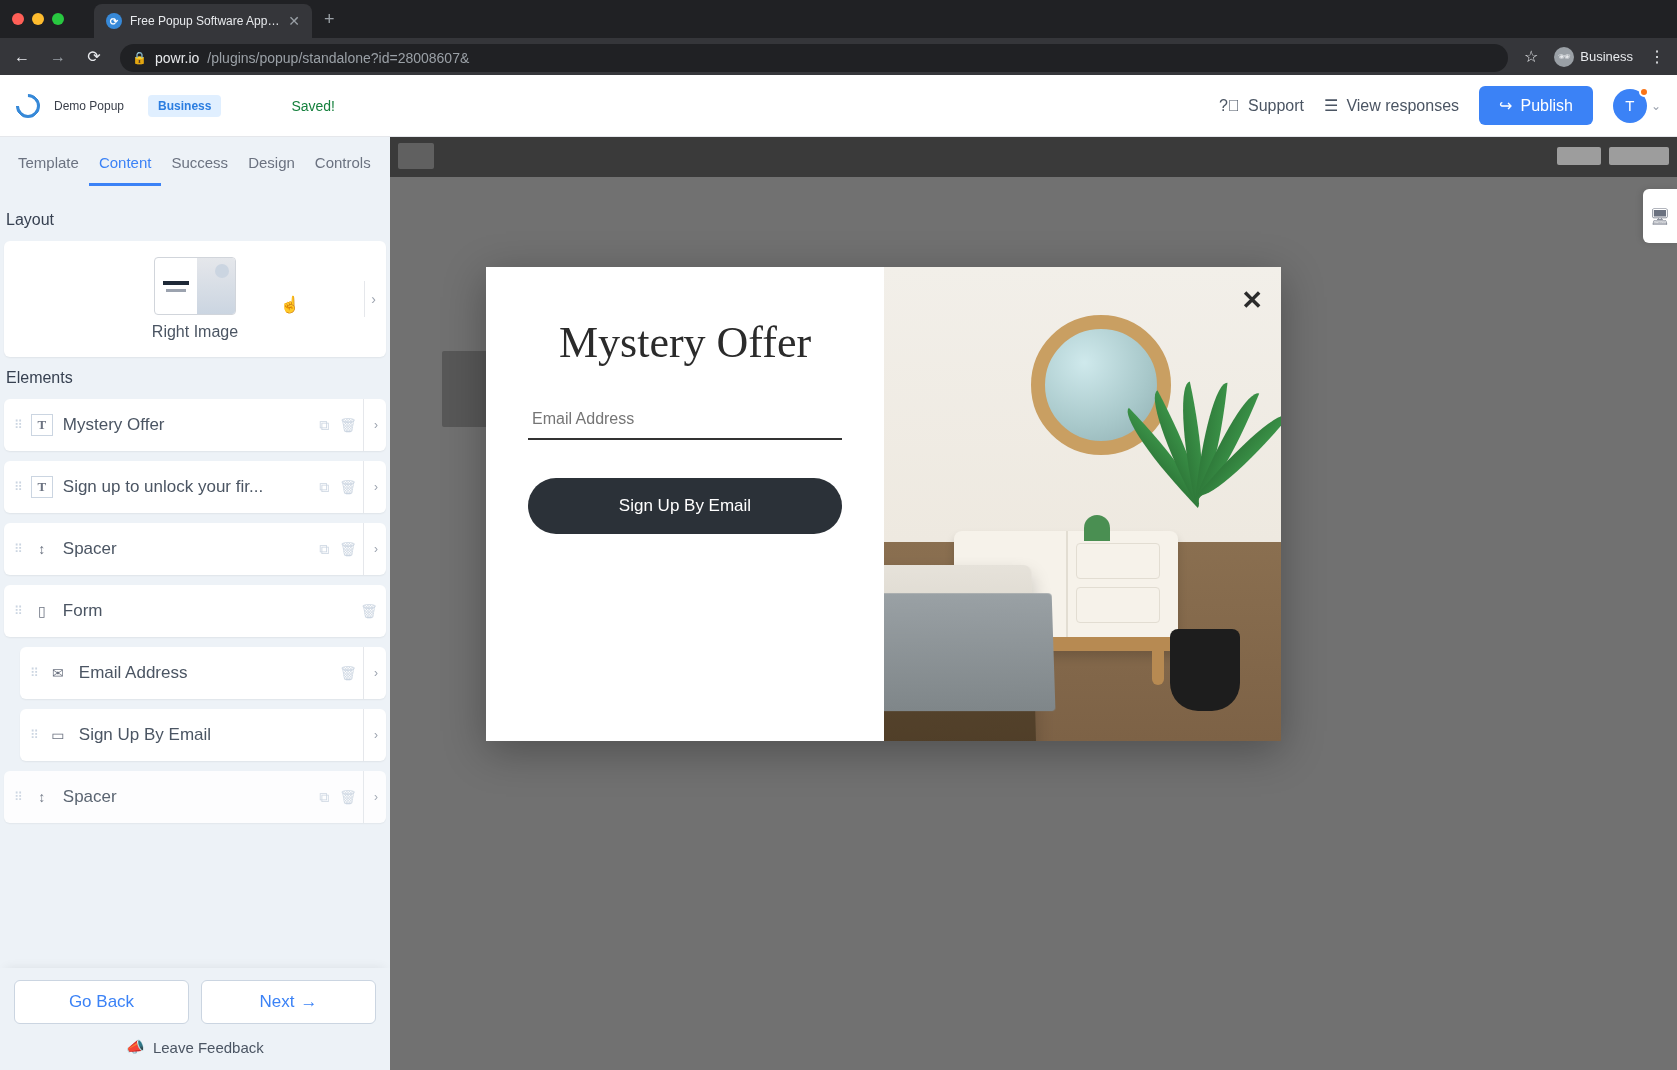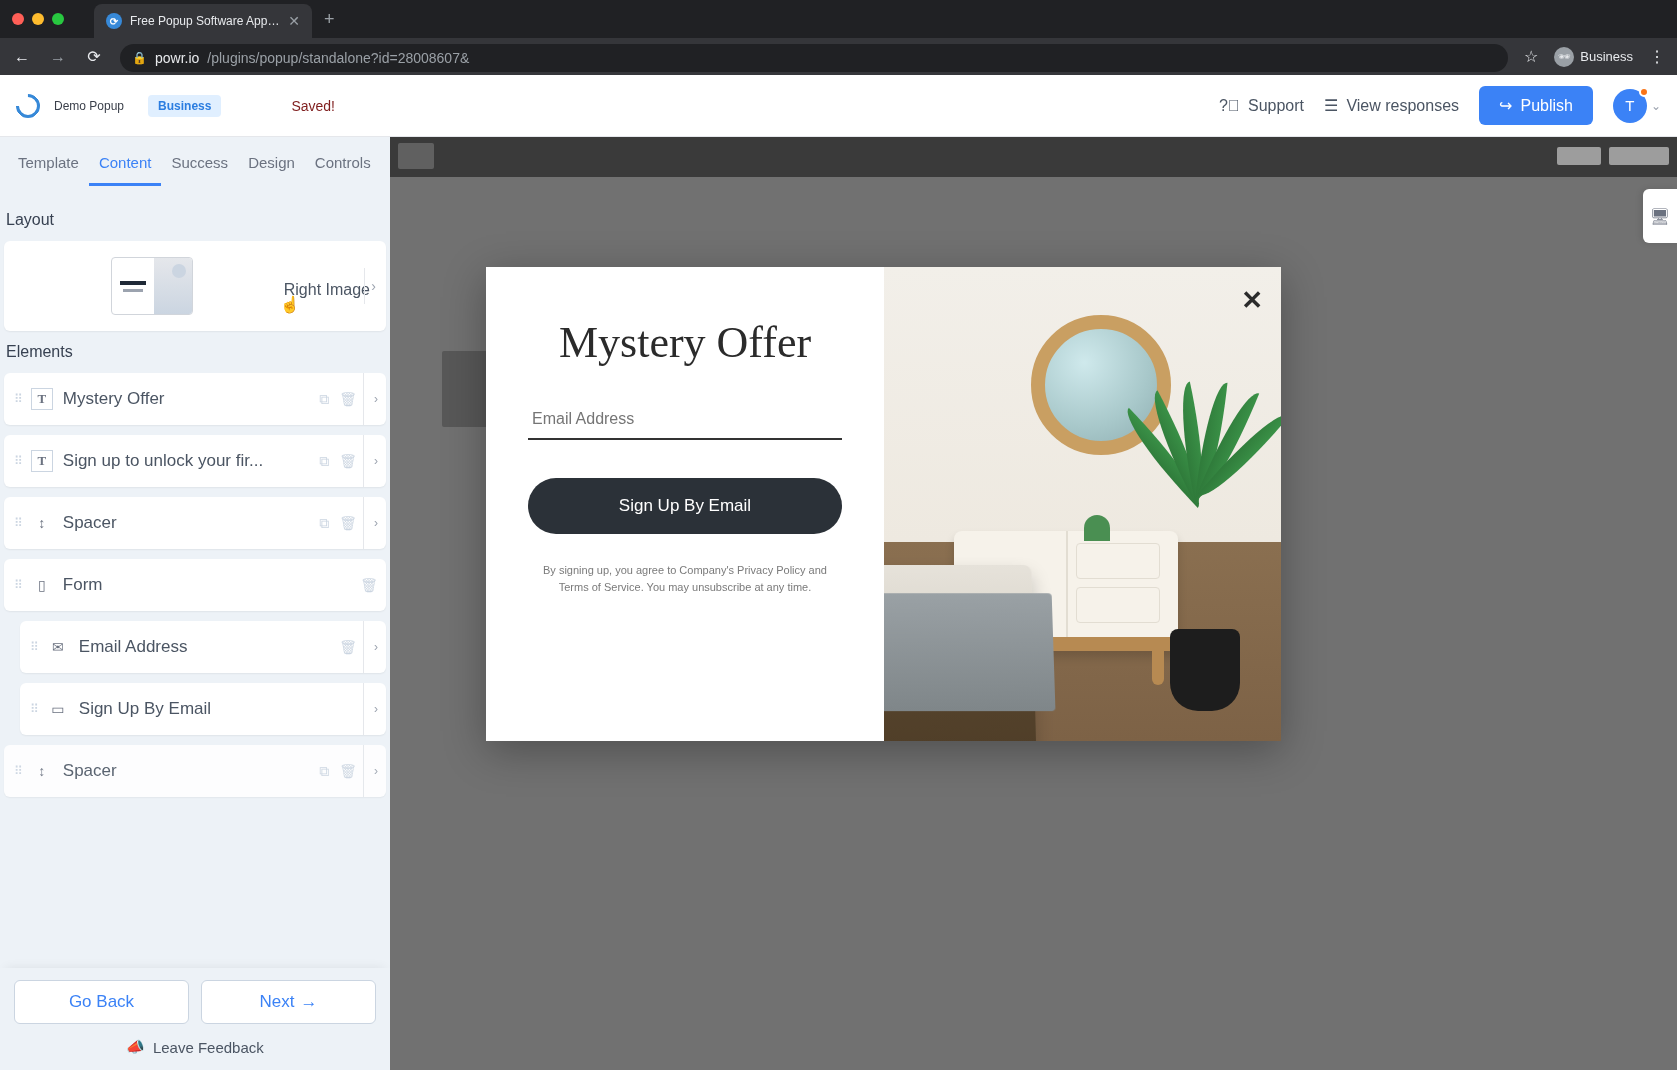--- a/index.html
+++ b/index.html
@@ -28,21 +28,21 @@
 .addr-right { display: flex; align-items: center; gap: 16px; color: #e8eaed; }
 .incognito-badge { display: flex; align-items: center; gap: 6px; font-size: 13px; }
 .incog-ic { width: 20px; height: 20px; background: #9aa0a6; border-radius: 50%; display: flex; align-items: center; justify-content: center; font-size: 10px; }
 
 
 .app { height: calc(1070px - 75px); display: flex; flex-direction: column; background: #fff; }
 .app-header { height: 62px; display: flex; align-items: center; padding: 0 16px; border-bottom: 1px solid #e5e7eb; background: #fff; }
 .logo { width: 24px; height: 24px; border: 3px solid #3789d8; border-radius: 50%; border-top-color: transparent; transform: rotate(-45deg); margin-right: 14px; }
 .app-title { font-size: 12px; color: #3a3f4a; font-weight: 400; margin-right: 24px; }
 .plan-badge { background: #e0efff; color: #2b7de0; font-size: 12px; font-weight: 600; padding: 4px 10px; border-radius: 4px; }
-.saved { color: #7f1d1d; font-size: 14px; margin-left: 70px; }
+.saved { color: #15803d; font-size: 14px; margin-left: 70px; }
 .header-right { margin-left: auto; display: flex; align-items: center; gap: 20px; }
 .hdr-link { display: flex; align-items: center; gap: 8px; color: #4b5563; font-size: 16px; }
 .publish-btn { background: #3b82f6; color: #fff; font-size: 16px; padding: 10px 20px; border-radius: 6px; display: flex; align-items: center; gap: 8px; }
 .avatar-wrap { display: flex; align-items: center; gap: 4px; position: relative; }
 .avatar { width: 34px; height: 34px; background: #3b82f6; border-radius: 50%; color: #fff; display: flex; align-items: center; justify-content: center; font-size: 15px; position: relative; }
 .avatar-dot { position: absolute; top: -2px; right: -2px; width: 10px; height: 10px; background: #f97316; border-radius: 50%; border: 2px solid #fff; }
 .avatar-caret { color: #9ca3af; font-size: 12px; }
 
 
 .main { flex: 1; display: flex; overflow: hidden; }
@@ -57,21 +57,21 @@
 .sidebar-scroll { flex: 1; overflow-y: auto; padding: 12px 4px 0; }
 .section-h { font-size: 16px; color: #374151; margin: 12px 0 12px 2px; }
 
 .layout-card { background: #fff; border-radius: 6px; padding: 16px; display: flex; align-items: center; position: relative; box-shadow: 0 1px 2px rgba(0,0,0,0.06); }
 .layout-thumb { width: 82px; height: 58px; border: 1px solid #d1d5db; border-radius: 4px; display: flex; margin: 0 auto; overflow: hidden; }
 .layout-thumb .lt-left { width: 42px; display: flex; flex-direction: column; justify-content: center; align-items: center; gap: 4px; padding: 4px; }
 .layout-thumb .lt-left .bar1 { width: 26px; height: 4px; background: #1f2937; }
 .layout-thumb .lt-left .bar2 { width: 20px; height: 3px; background: #9ca3af; }
 .layout-thumb .lt-right { flex: 1; background: linear-gradient(180deg,#e5e7eb 0,#cbd5e1 100%); position: relative; }
 .layout-thumb .lt-right::before { content:''; position:absolute; top:6px; right:6px; width:14px; height:14px; background:#cbd5e1; border-radius:50%; }
-.layout-inner { display: flex; flex-direction: row; align-items: center; flex: 1; }
+.layout-inner { display: flex; flex-direction: column; align-items: center; flex: 1; }
 .layout-label { font-size: 16px; color: #4b5563; margin-top: 8px; }
 .layout-nav { position: absolute; right: 4px; top: 50%; transform: translateY(-50%); color: #9ca3af; font-size: 14px; padding: 10px 6px; border-left: 1px solid #e5e7eb; }
 
 .el-card { background: #fff; border-radius: 6px; height: 52px; display: flex; align-items: center; padding: 0 8px 0 10px; margin-bottom: 10px; box-shadow: 0 1px 2px rgba(0,0,0,0.06); }
 .el-card.nested { margin-left: 16px; }
 .drag-h { color: #cbd5e1; font-size: 12px; margin-right: 10px; letter-spacing: -2px; }
 .el-icon { width: 22px; height: 22px; margin-right: 10px; color: #6b7280; display: flex; align-items: center; justify-content: center; font-size: 14px; }
 .el-icon.t { border: 1px solid #cbd5e1; font-family: Georgia, serif; font-weight: bold; font-size: 13px; }
 .el-label { flex: 1; color: #4b5563; font-size: 17px; white-space: nowrap; overflow: hidden; text-overflow: ellipsis; }
 .el-actions { display: flex; align-items: center; gap: 10px; color: #cbd5e1; }
@@ -326,21 +326,20 @@
 
       <div class="popup">
         <div class="popup-left">
           <div class="popup-h">Mystery Offer</div>
           <div class="popup-input">
             <input type="text" placeholder="Email Address" style="">
           </div>
           <div class="popup-btn">
             <span>Sign Up By Email</span>
           </div>
-          <div class="popup-legal">By signing up, you agree to Company's Privacy Policy and Terms of Service. You may unsubscribe at any time.</div>
         </div>
         <div class="popup-right">
           <div class="room">
             <div class="mirror"></div>
             <div class="dresser">
               <div class="dline"></div>
                 <div class="drawer"></div>
                 <div class="drawer drawer2"></div>
             </div>
             <div class="potplant"></div>

